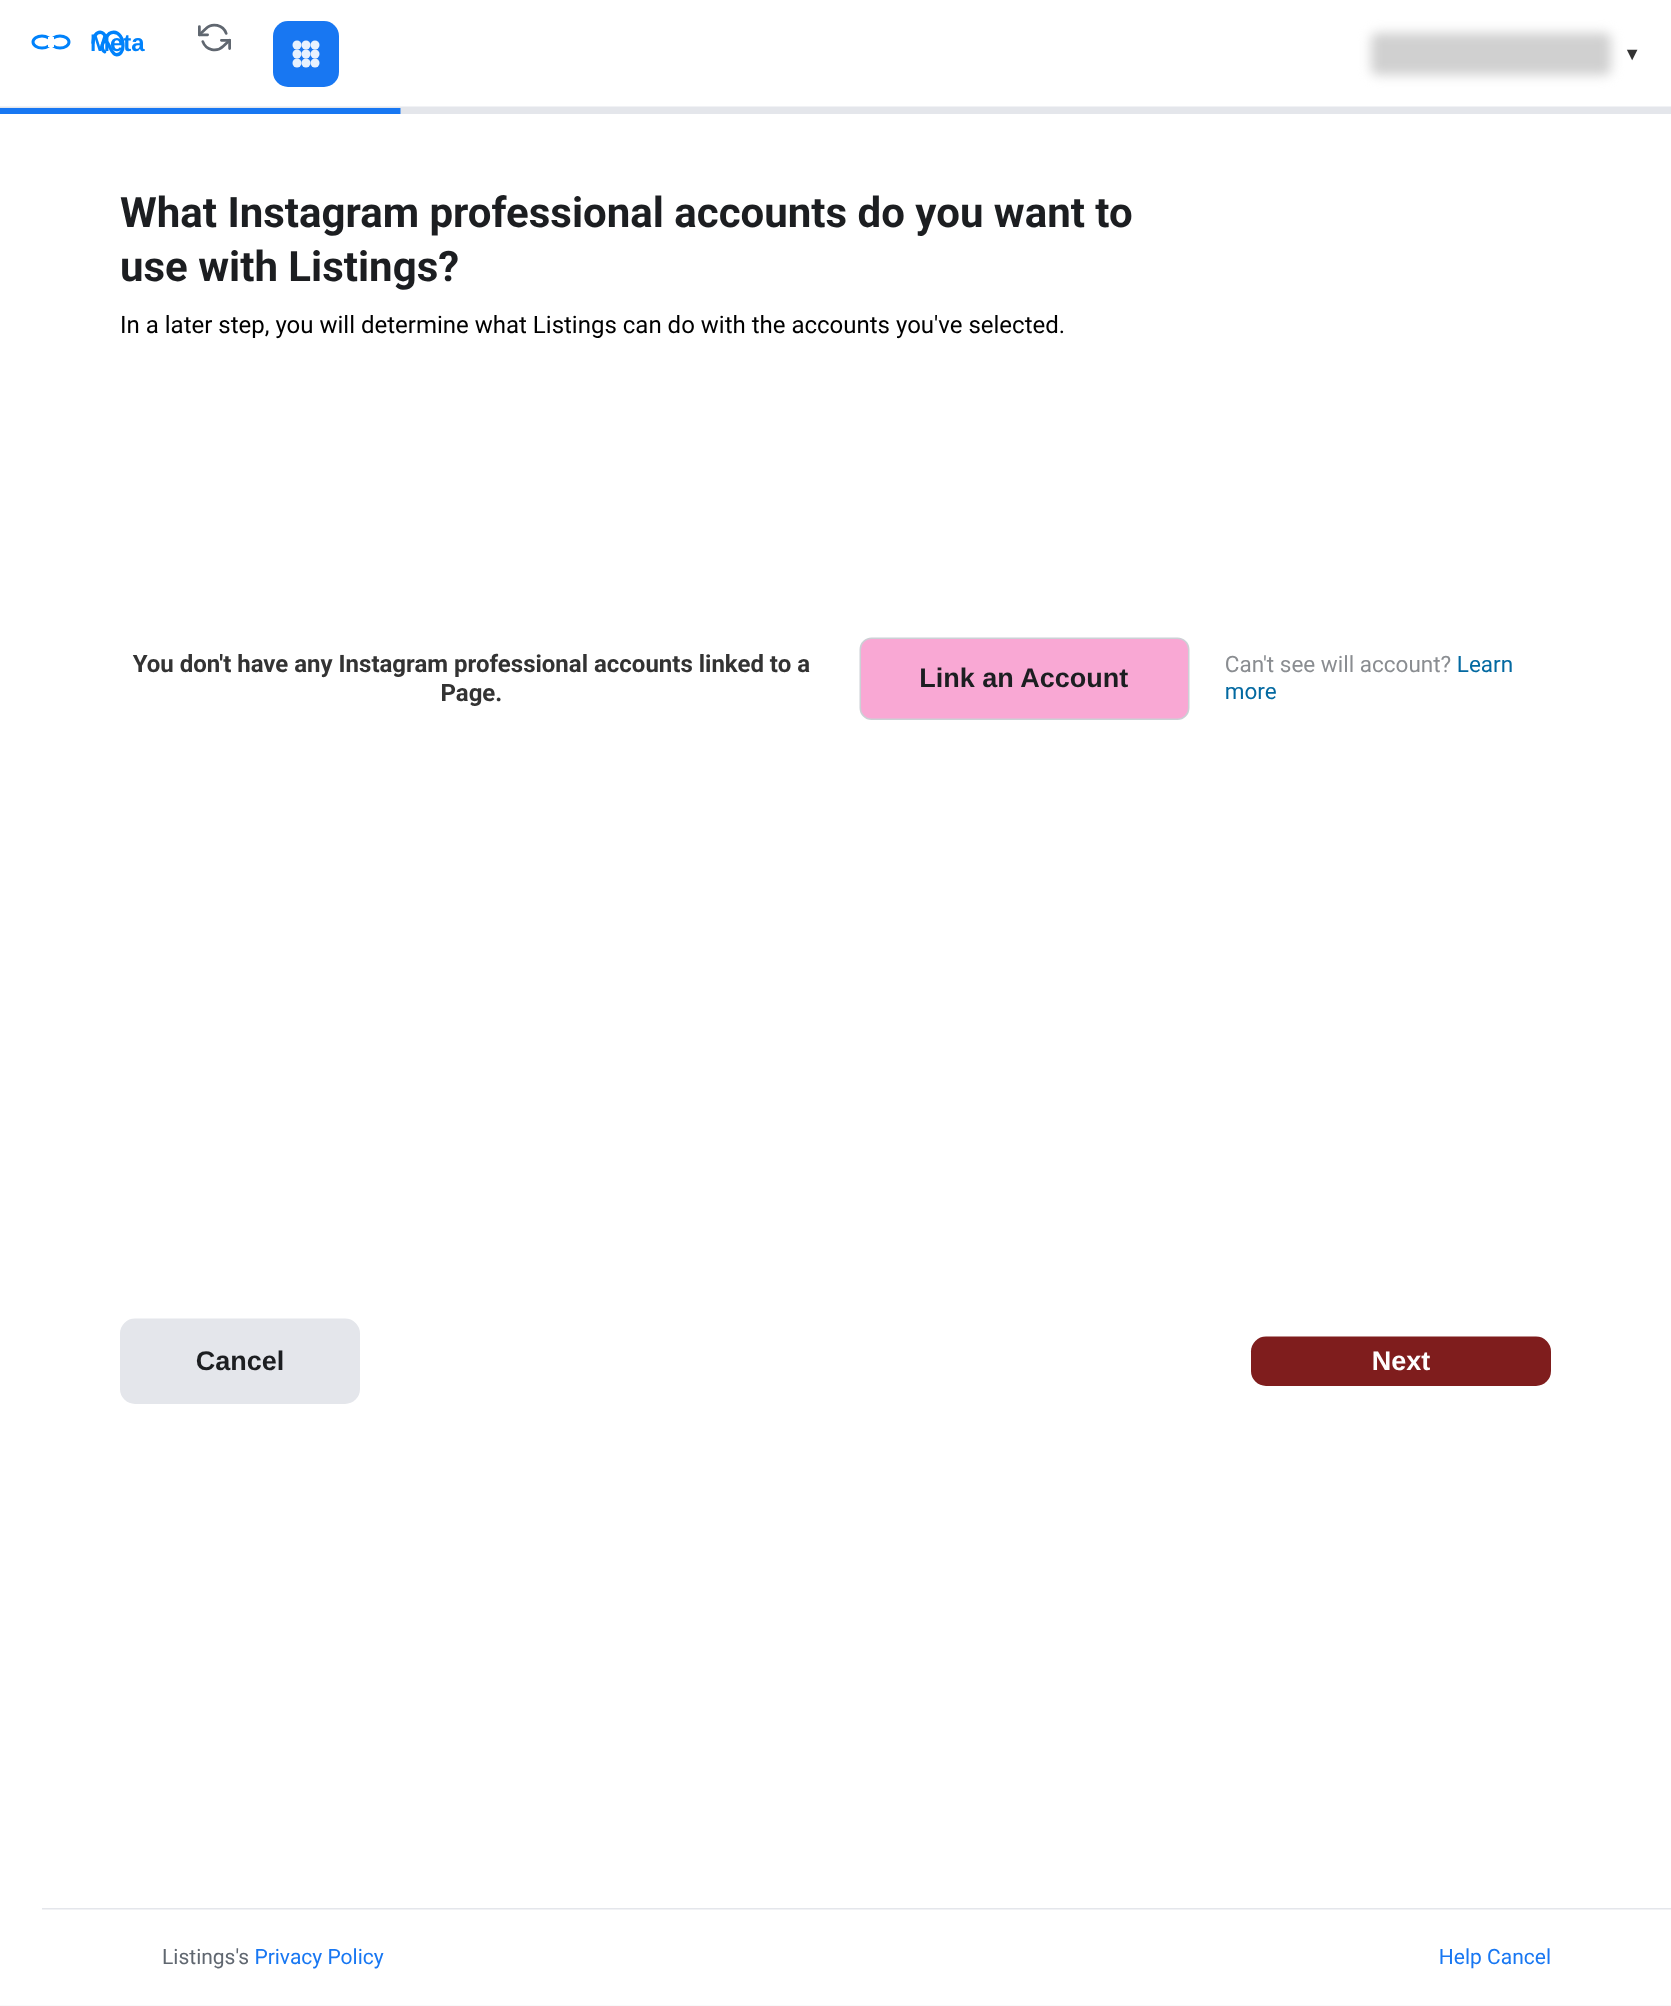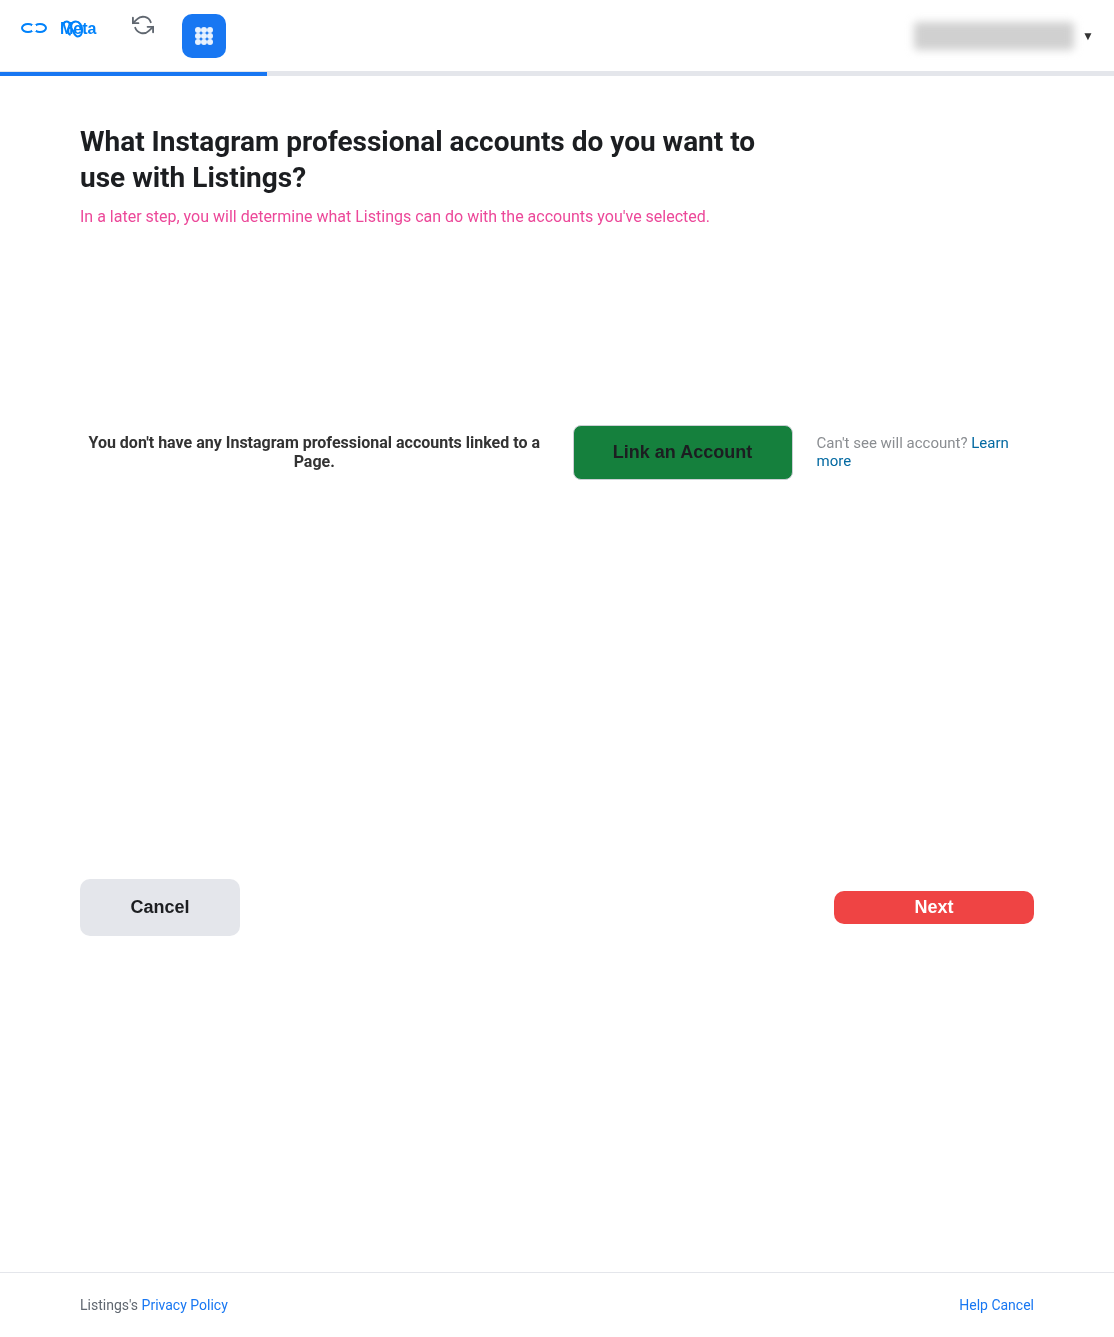--- a/index.html
+++ b/index.html
@@ -114,21 +114,21 @@
       font-size: 28px;
       font-weight: 700;
       color: #1c1e21;
       line-height: 1.3;
       margin-bottom: 8px;
       max-width: 680px;
     }
 
     .page-description {
       font-size: 16px;
-      color: #ec4899;
+      color: #000000;
       line-height: 1.5;
       max-width: 680px;
       margin-bottom: 60px;
     }
 
     
     .center-box {
       display: flex;
       flex-direction: row;
       align-items: center;
@@ -138,21 +138,21 @@
     }
 
     .no-accounts-text {
       font-size: 16px;
       font-weight: 700;
       color: #333;
       text-align: center;
     }
 
     .link-account-btn {
-      background: #15803d;
+      background: #f9a8d4;
       border: 1.5px solid #ccd0d5;
       border-radius: 8px;
       padding: 16px 24px;
       font-size: 18px;
       font-weight: 700;
       color: #1c1e21;
       cursor: pointer;
       min-width: 220px;
       text-align: center;
       transition: background 0.15s;
@@ -187,21 +187,21 @@
       padding: 18px 40px;
       font-size: 18px;
       font-weight: 700;
       color: #1c1e21;
       cursor: pointer;
       min-width: 160px;
       transition: background 0.15s;
     }
 
     .next-btn {
-      background: #ef4444;
+      background: #7f1d1d;
       border: none;
       border-radius: 10px;
       padding: 6px 60px;
       font-size: 18px;
       font-weight: 700;
       color: #fff;
       cursor: pointer;
       min-width: 200px;
       transition: background 0.15s;
     }
@@ -212,20 +212,21 @@
       min-height: 80px;
     }
 
     
     .footer {
       display: flex;
       justify-content: space-between;
       align-items: center;
       padding: 24px 80px;
       border-top: 1px solid #e4e6eb;
+      margin-left: 28px;
     }
 
     .footer-left {
       font-size: 14px;
       color: #606770;
     }
 
     .footer-link {
       color: #1877f2;
       text-decoration: none;

